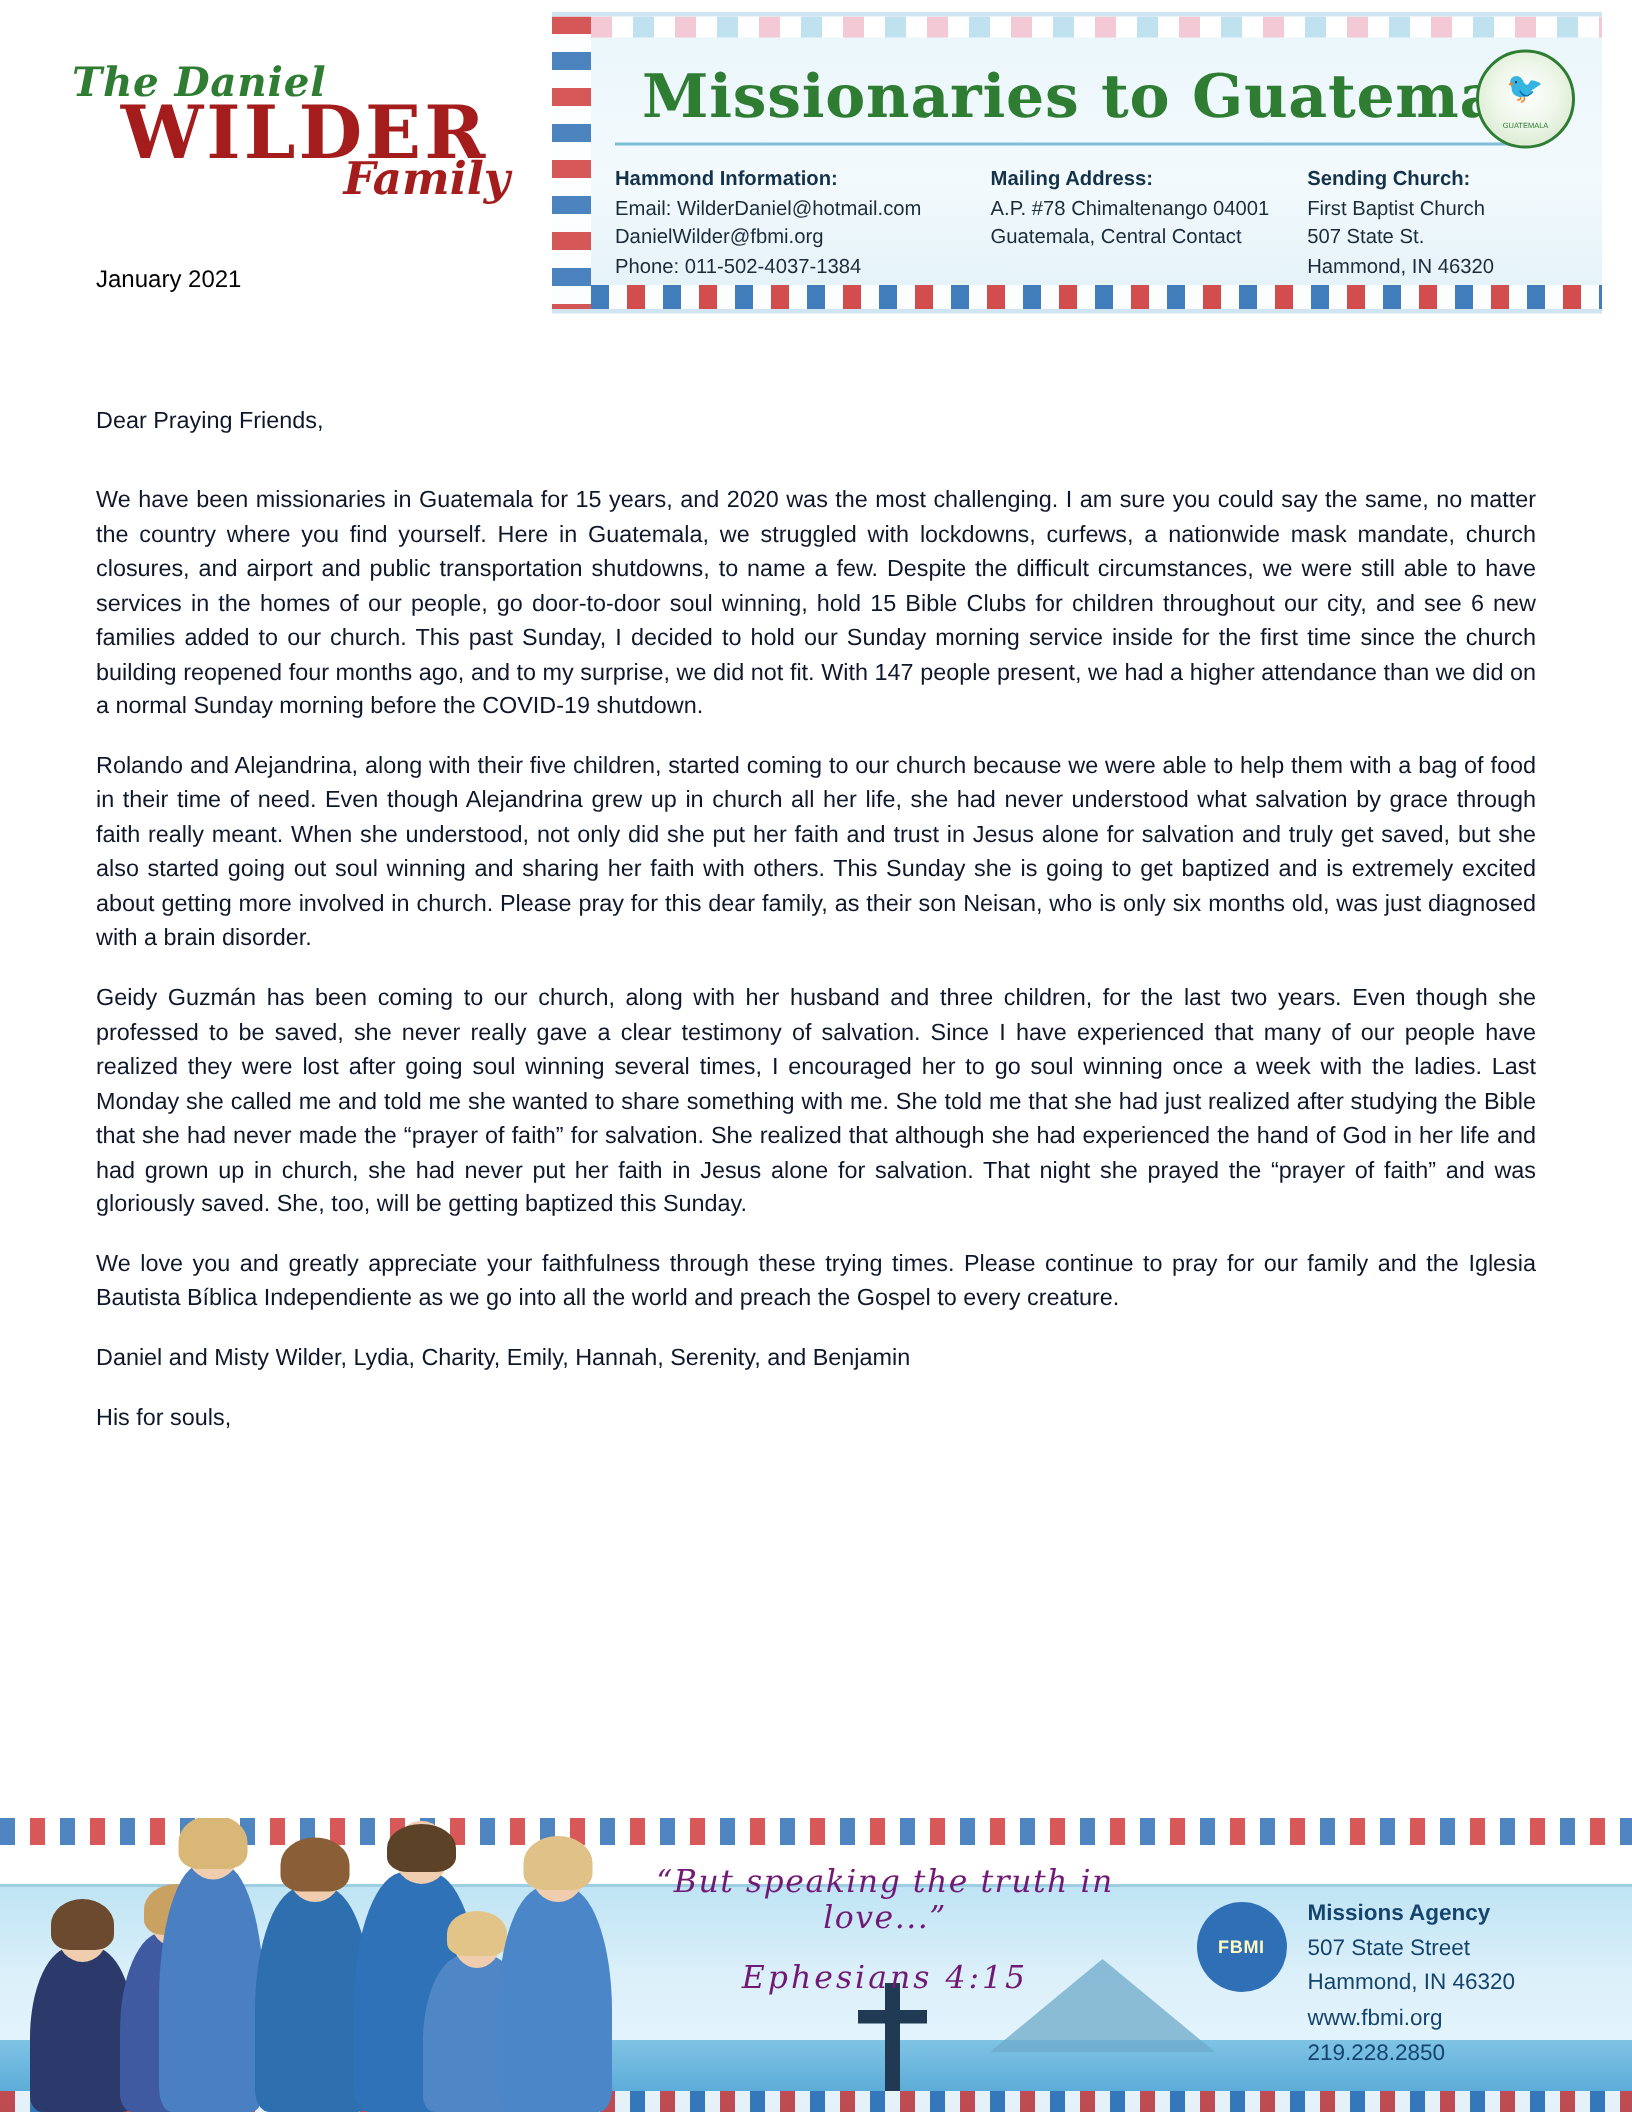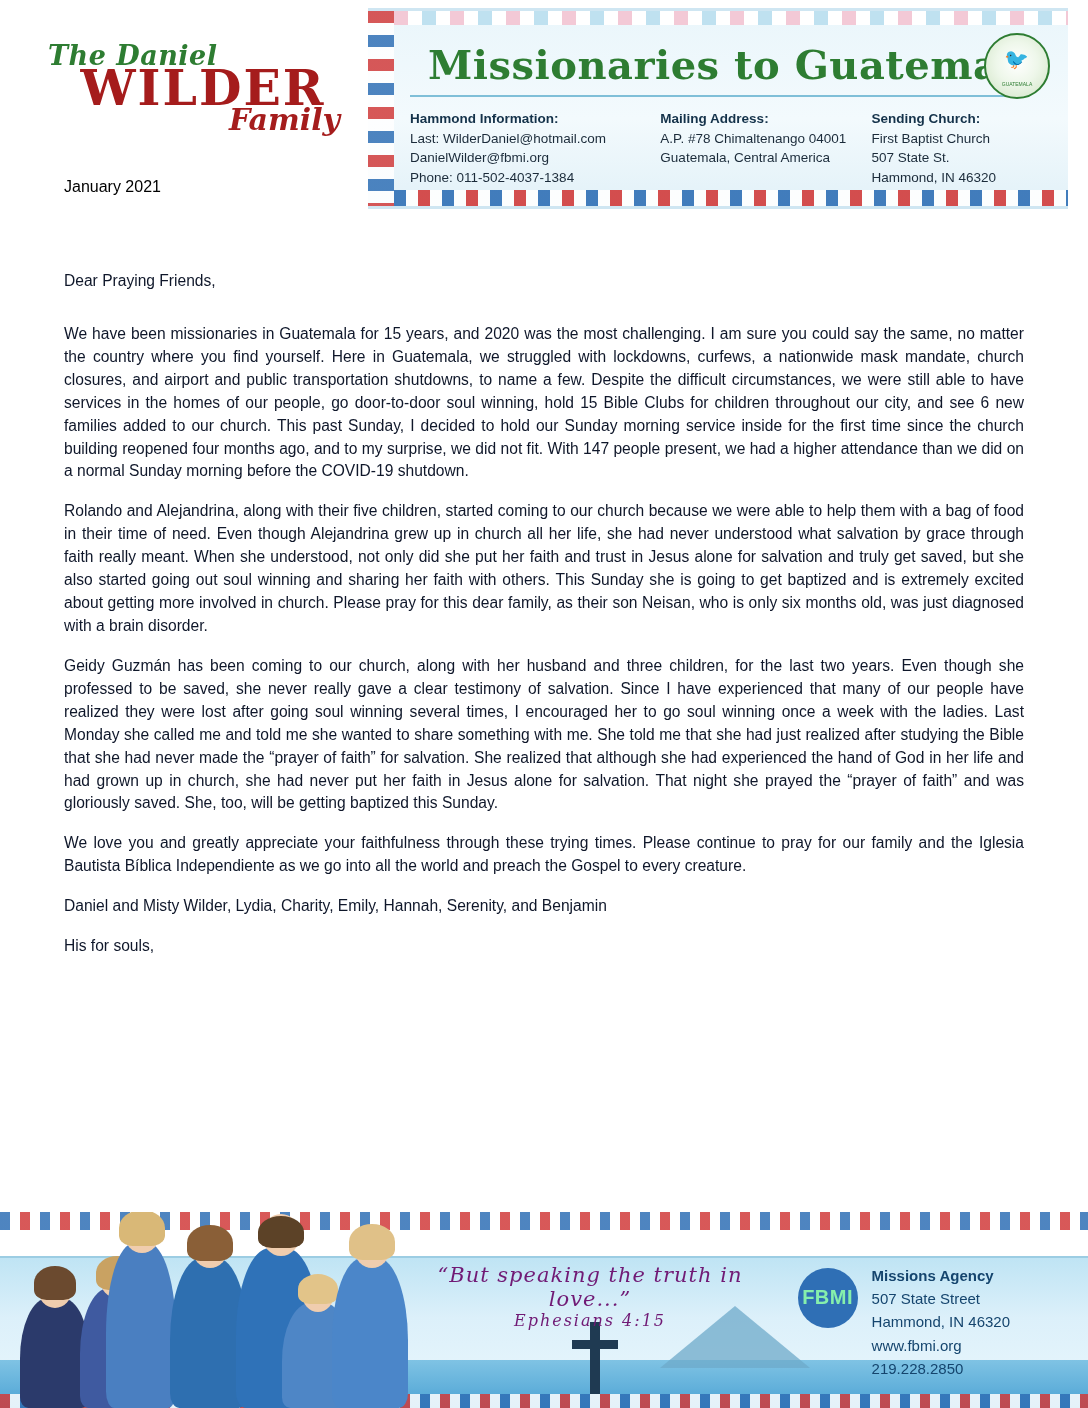--- a/index.html
+++ b/index.html
@@ -272,23 +272,23 @@
     text-align: center;
     font-family: "DejaVu Serif", serif;
     font-style: italic;
     color: #701a75;
   }
   .verse-text {
     font-size: 21px;
     letter-spacing: 1px;
   }
   .verse-ref {
-    font-size: 16px;
+    font-size: 21px;
     letter-spacing: 2px;
-    margin-top: 0;
+    margin-top: 16px;
   }
   .cross {
     position: absolute;
     left: 590px;
     bottom: 14px;
     width: 10px;
     height: 72px;
     background: #1f3a52;
   }
   .cross:before {
@@ -315,22 +315,22 @@
     right: 78px;
     bottom: 28px;
     display: flex;
     align-items: flex-start;
     gap: 14px;
   }
   .fbmi-logo {
     width: 60px; height: 60px;
     border-radius: 50%;
     background: #2f6fb5;
-    color: #86efac;
-    font-size: 20px;
+    color: #fef9c3;
+    font-size: 12px;
     font-weight: bold;
     display: flex;
     align-items: center;
     justify-content: center;
     letter-spacing: 0.5px;
     margin-top: 4px;
   }
   .fbmi-lines {
     font-size: 15px;
     line-height: 1.55;
@@ -358,28 +358,28 @@
     <div class="banner-title-rule"></div>
 
     <div class="crest">
       <div class="crest-bird">🐦</div>
       <div class="crest-band">GUATEMALA</div>
     </div>
 
     <div class="banner-cols">
       <div class="banner-col bc1">
         <div class="col-head">Hammond Information:</div>
-        <div>Last: WilderDaniel@hotmail.com</div>
+        <div>Email: WilderDaniel@hotmail.com</div>
         <div>DanielWilder@fbmi.org</div>
         <div>Phone: 011-502-4037-1384</div>
       </div>
       <div class="banner-col bc2">
         <div class="col-head">Mailing Address:</div>
         <div>A.P. #78 Chimaltenango  04001</div>
-        <div>Guatemala, Central America</div>
+        <div>Guatemala, Central Contact</div>
       </div>
       <div class="banner-col bc3">
         <div class="col-head">Sending Church:</div>
         <div>First Baptist Church</div>
         <div>507 State St.</div>
         <div>Hammond, IN  46320</div>
       </div>
     </div>
   </div>
 

